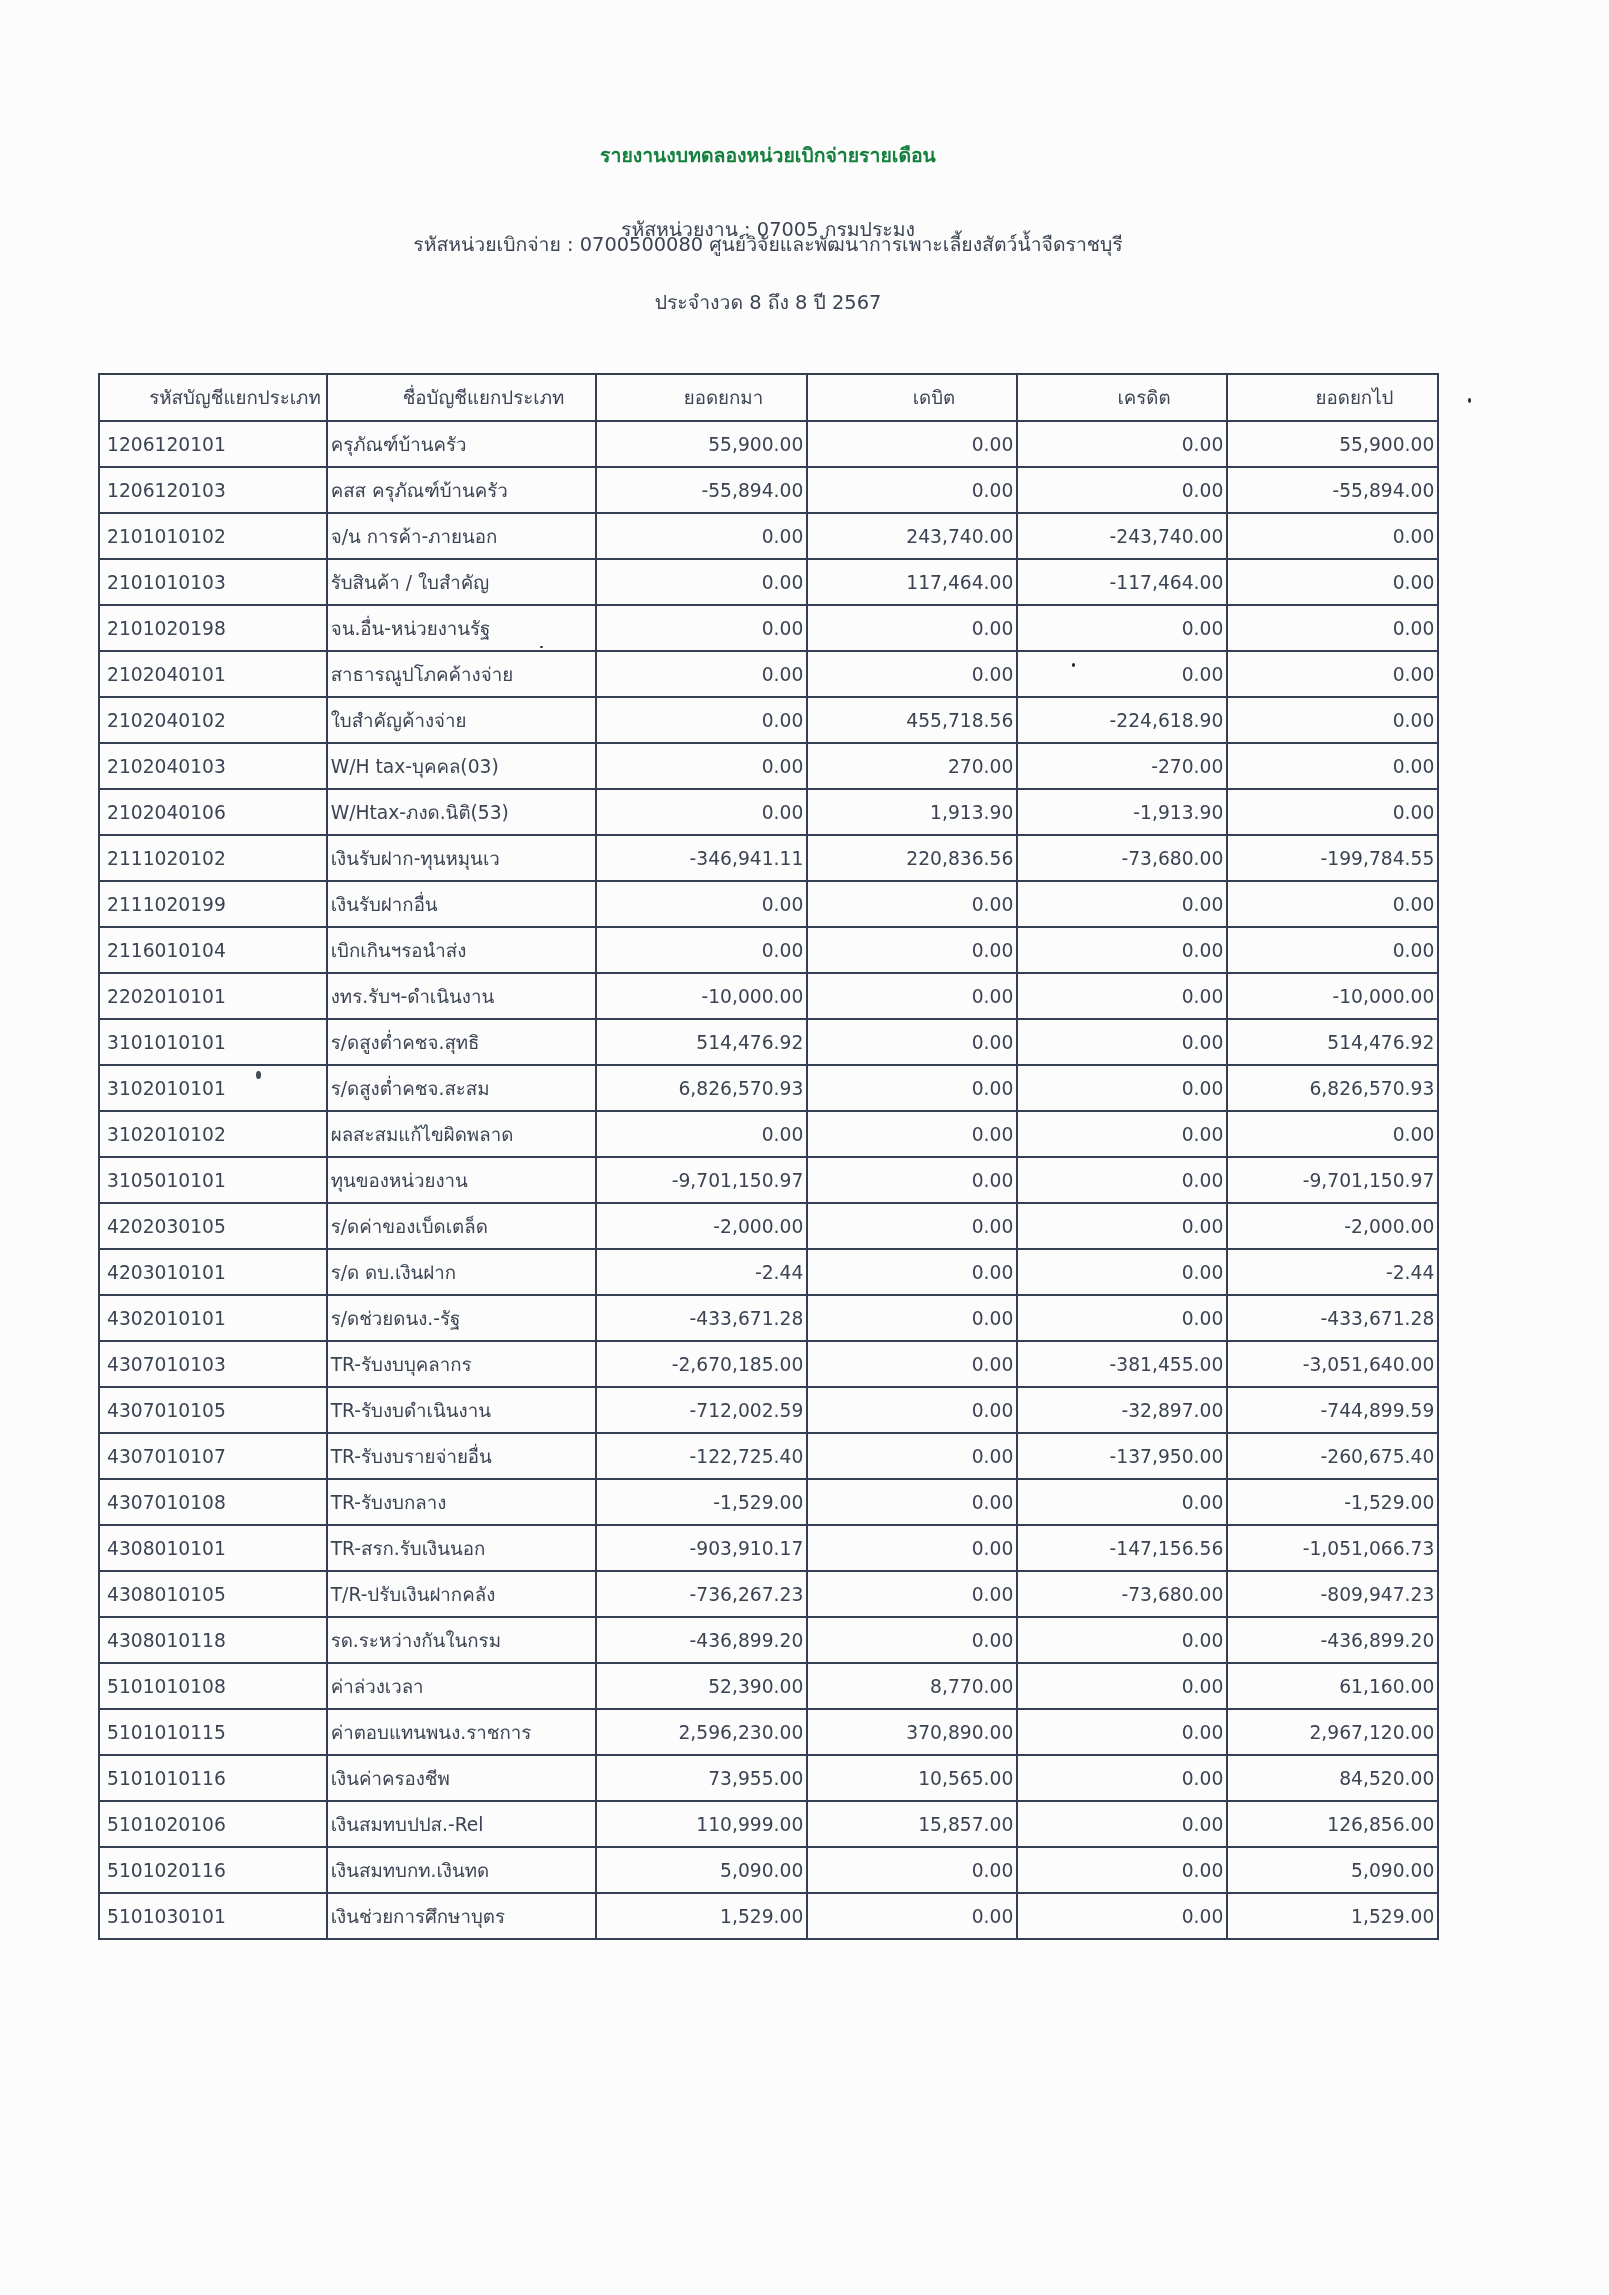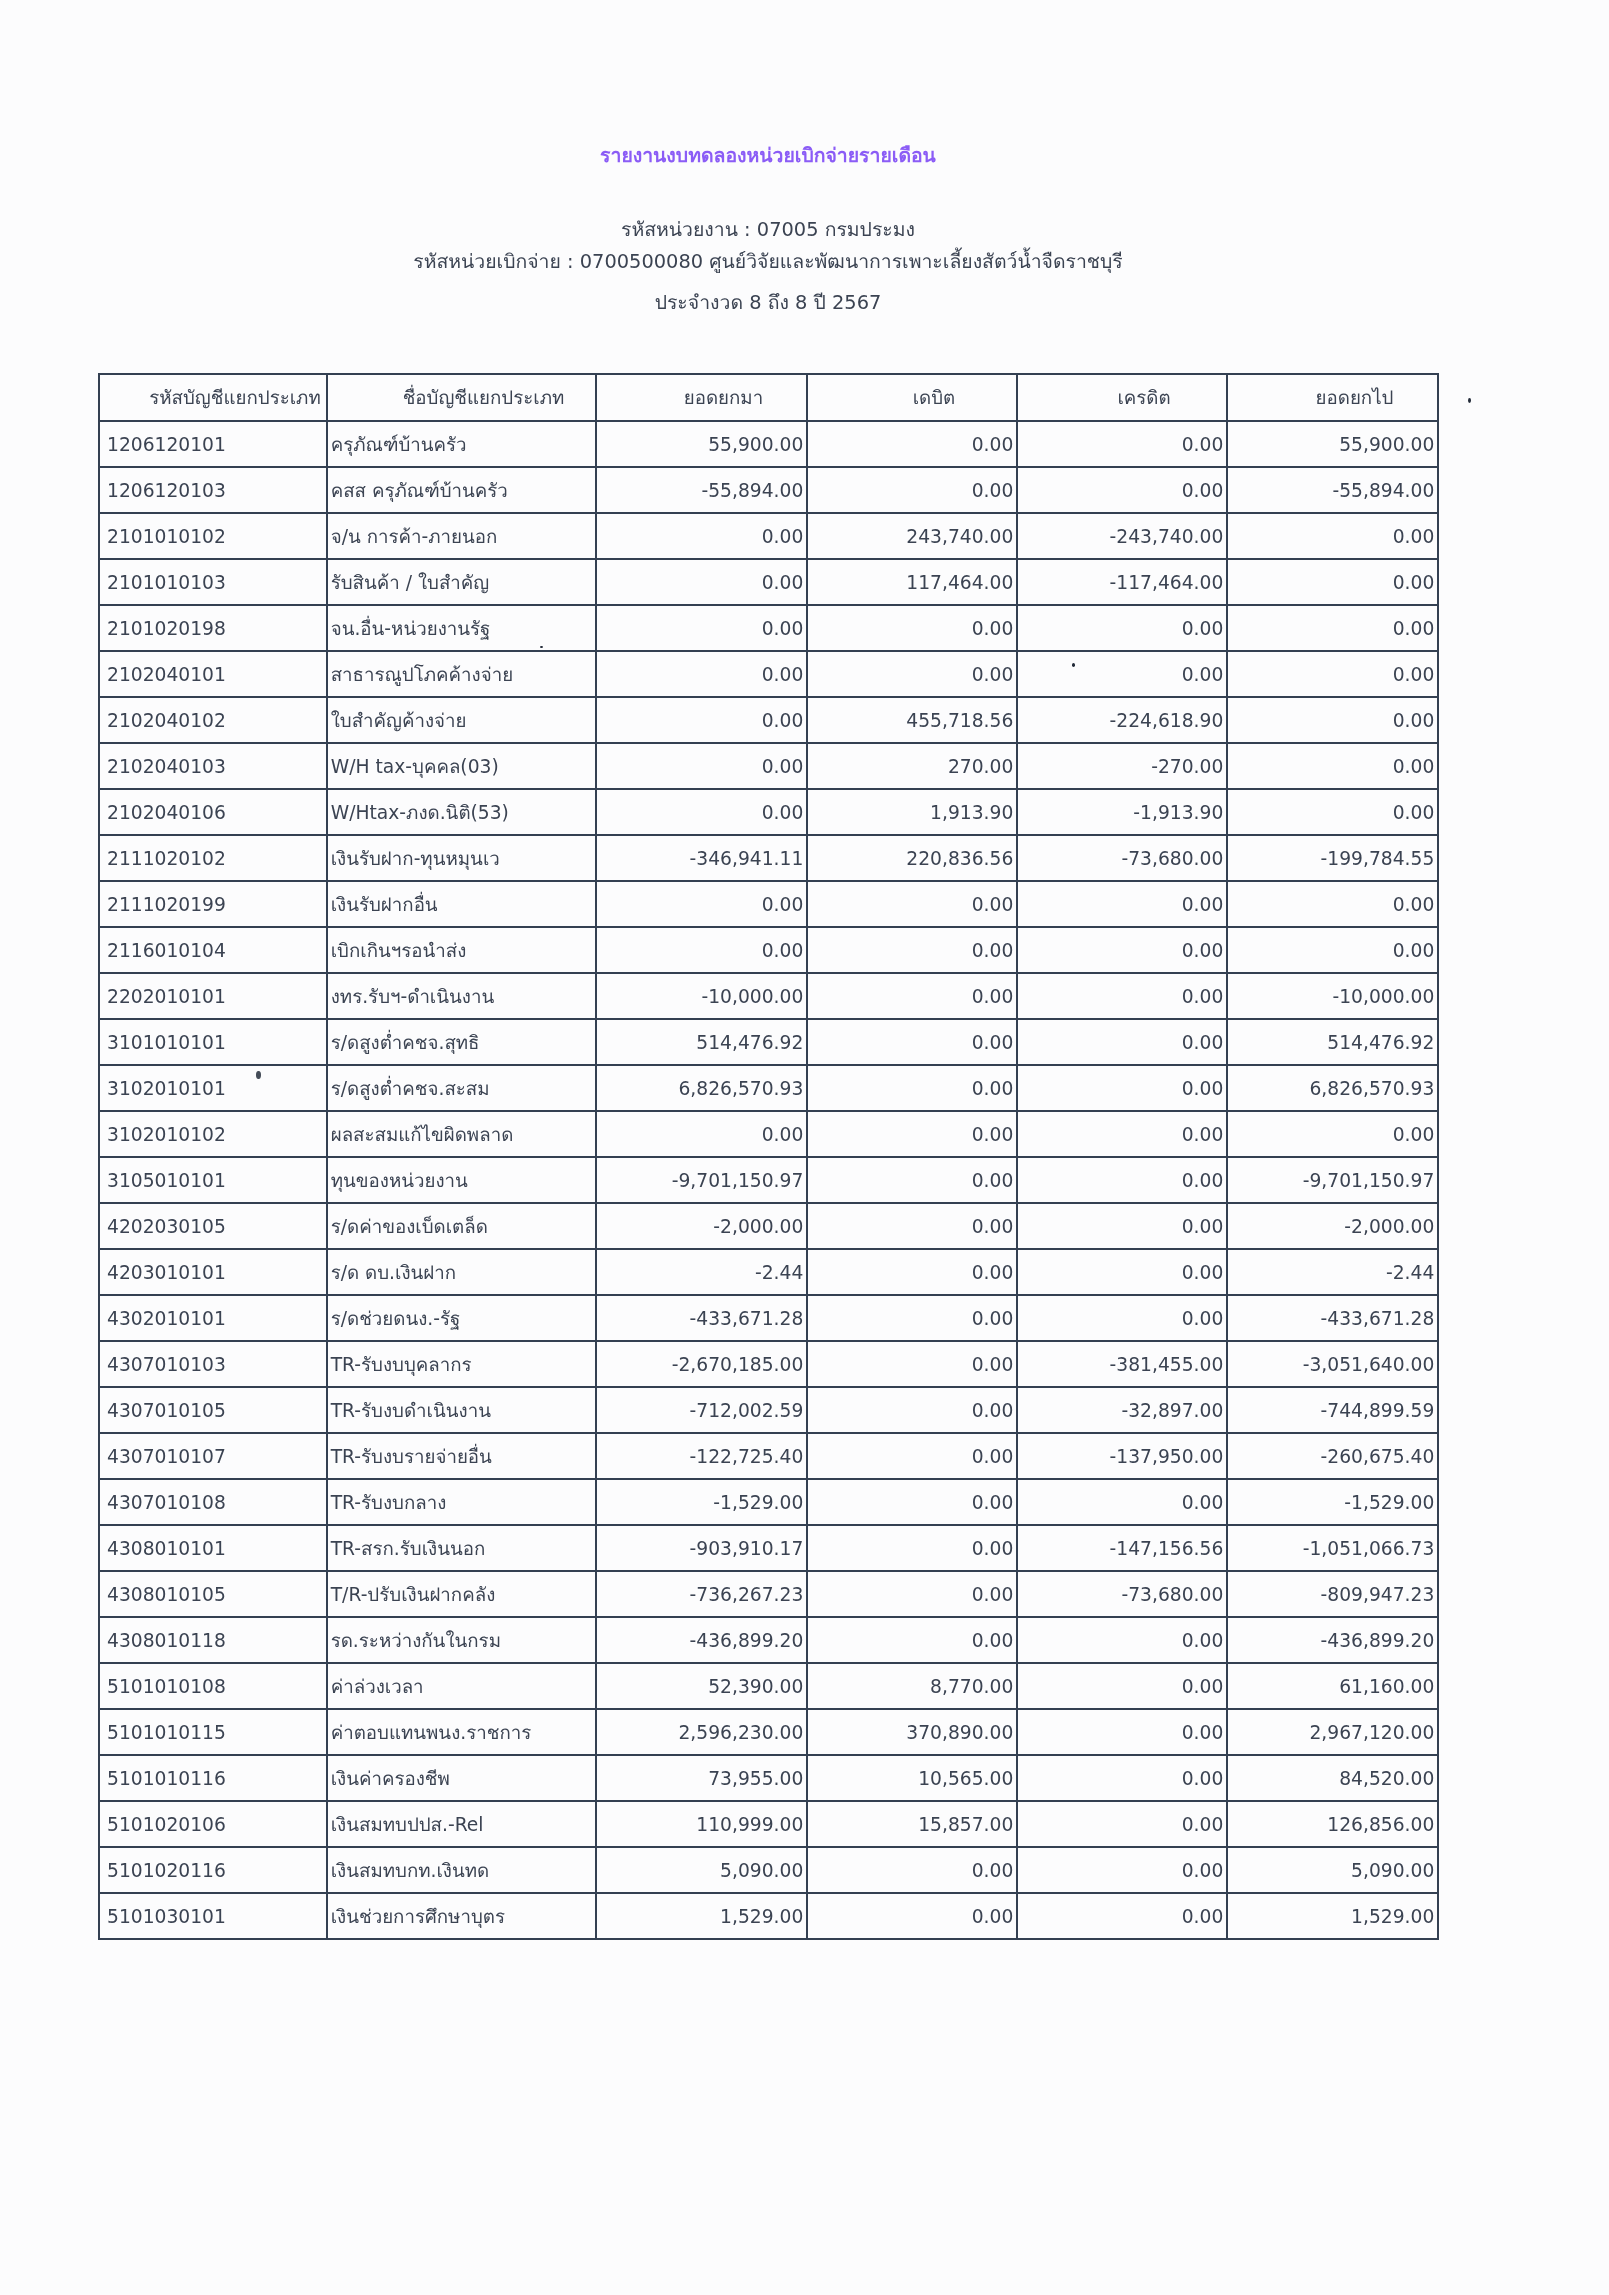--- a/index.html
+++ b/index.html
@@ -11,23 +11,23 @@
     font-family: "DejaVu Sans", "Liberation Sans", sans-serif;
     color: #3b4352;
   }
   .heading {
     position: absolute; left: 98px; width: 1340px;
     text-align: center;
     font-size: 19.4px;
     line-height: 27px;
     white-space: nowrap;
   }
-  .h1 { top: 142px; font-weight: bold; color: #8b5cf6; }
+  .h1 { top: 142px; font-weight: bold; color: #15803d; }
   .h2 { top: 192px; margin-top: 24px; }
-  .h3 { top: 248px; }
+  .h3 { top: 231px; }
   .h4 { top: 289px; }
 
   table.report {
     position: absolute;
     left: 98px; top: 373px;
     width: 1340px;
     border-collapse: collapse;
     table-layout: fixed;
   }
   table.report th, table.report td {

